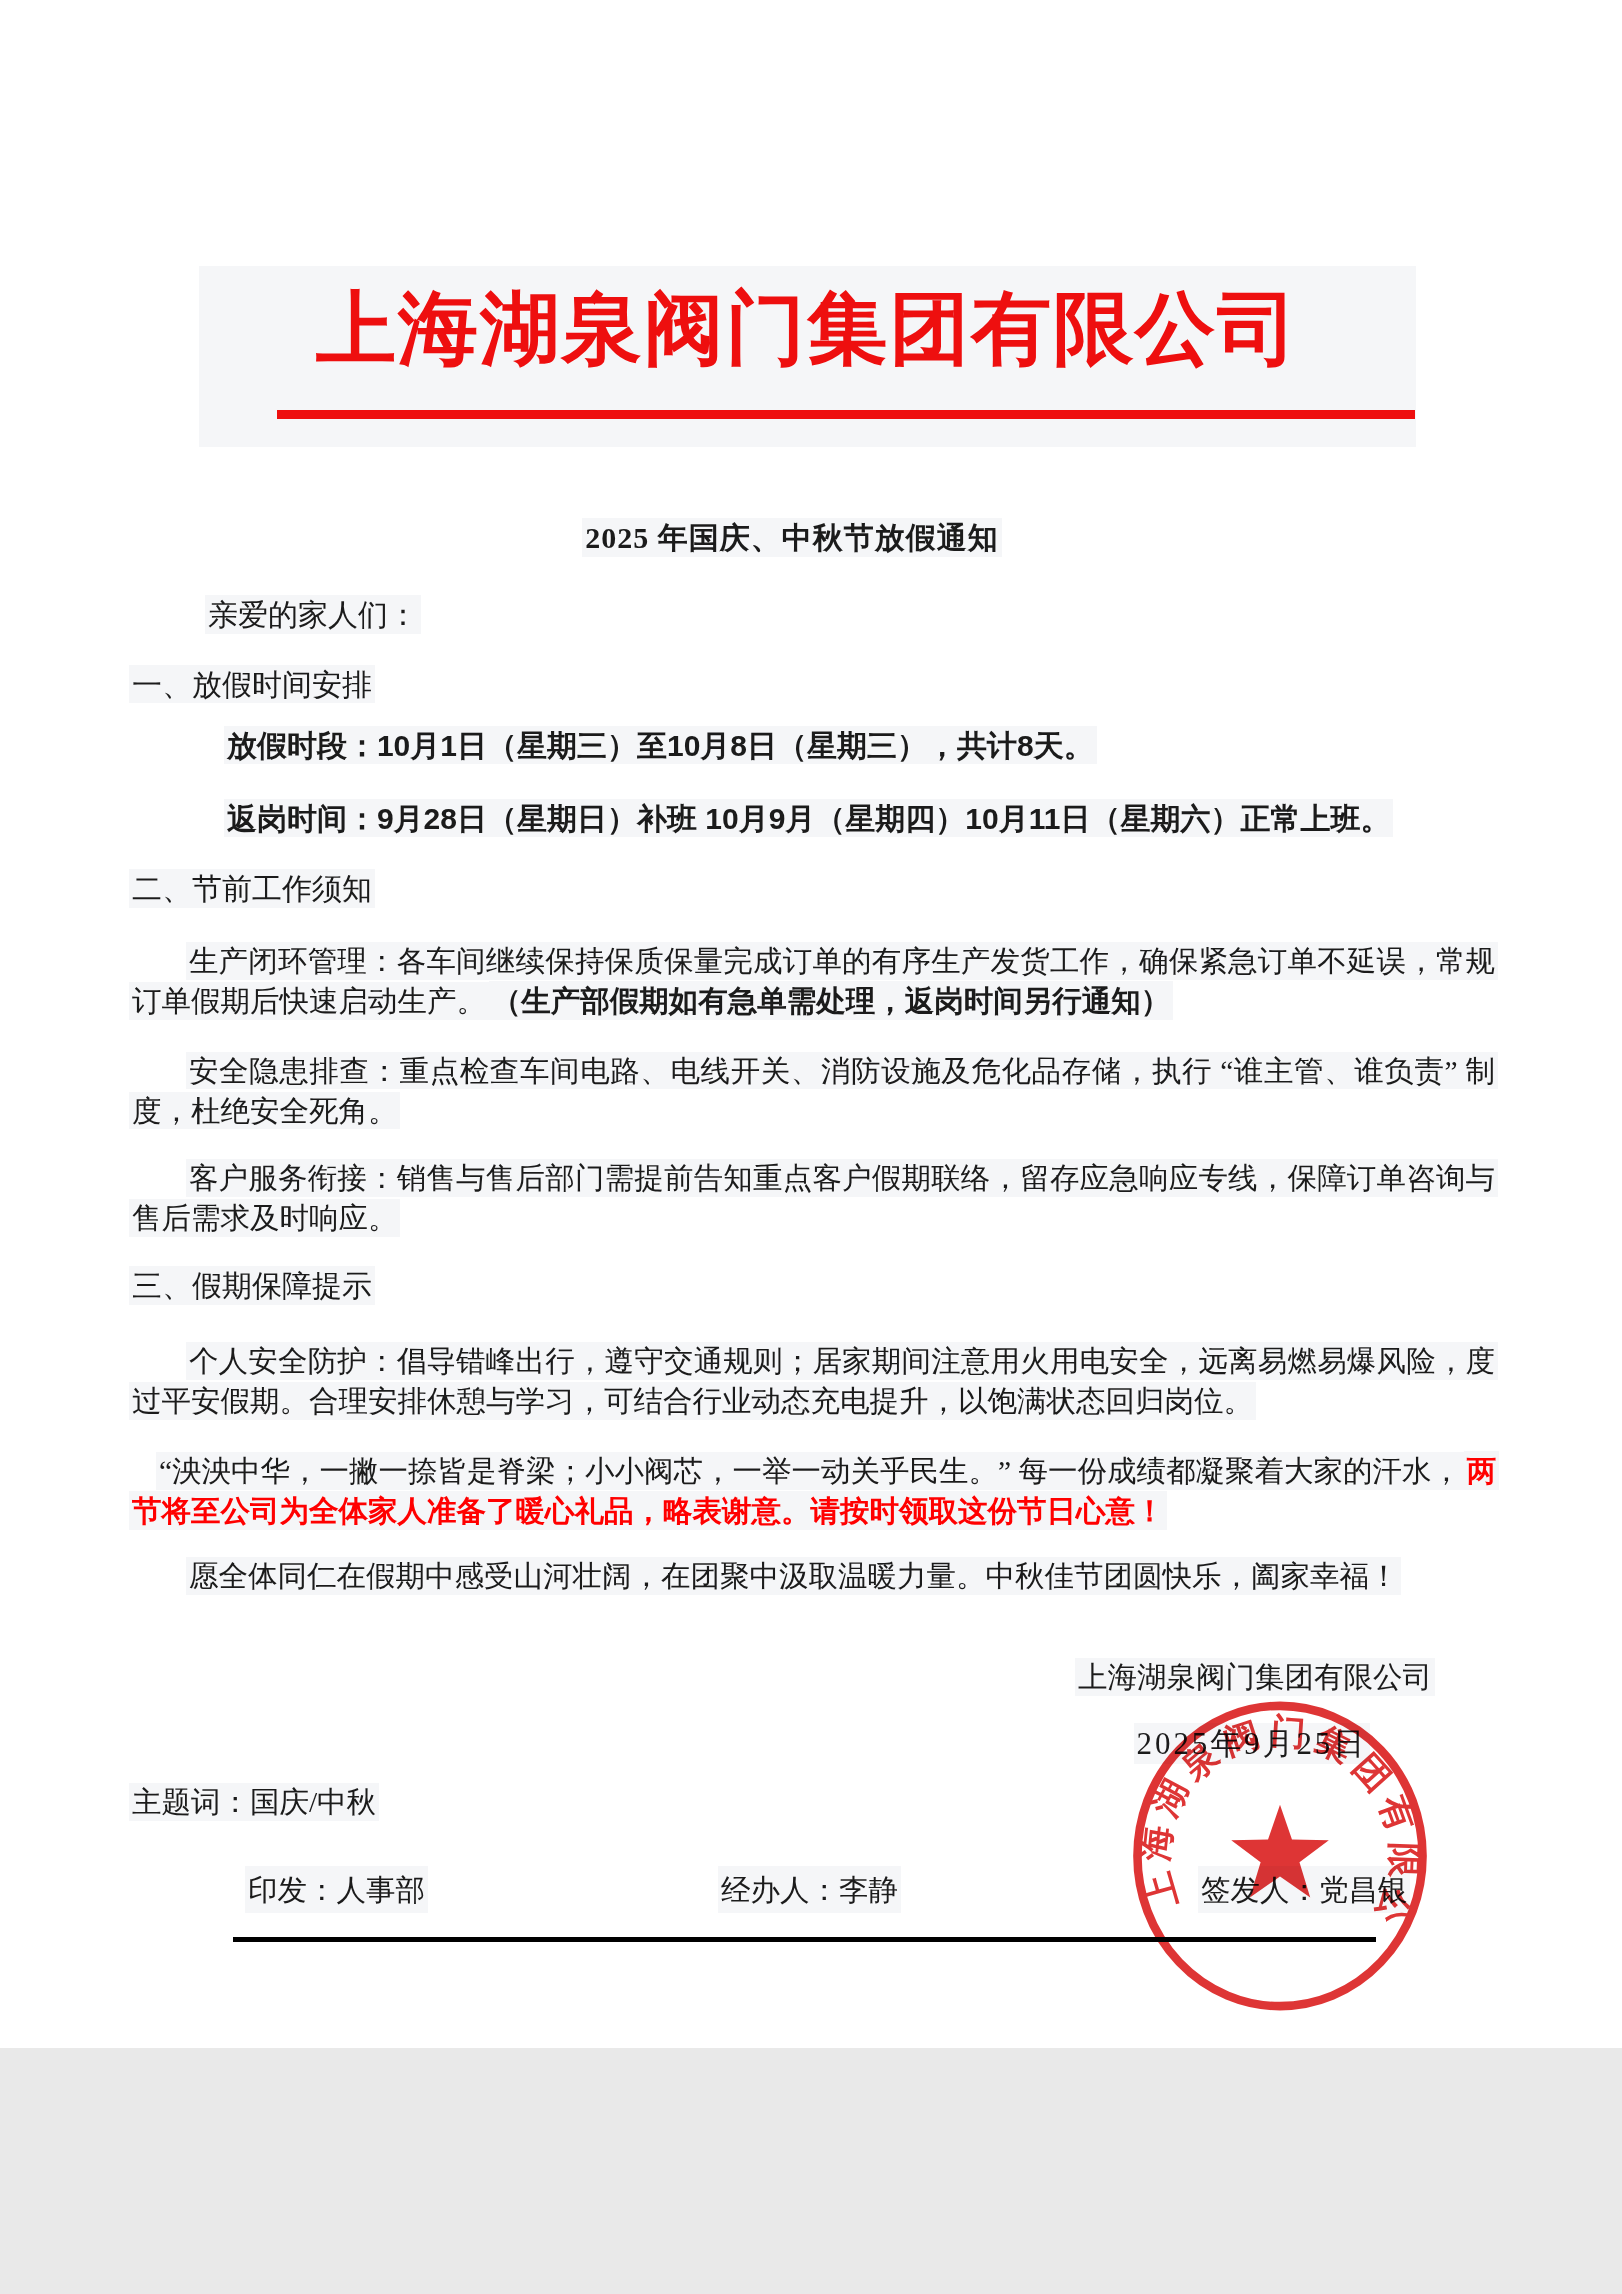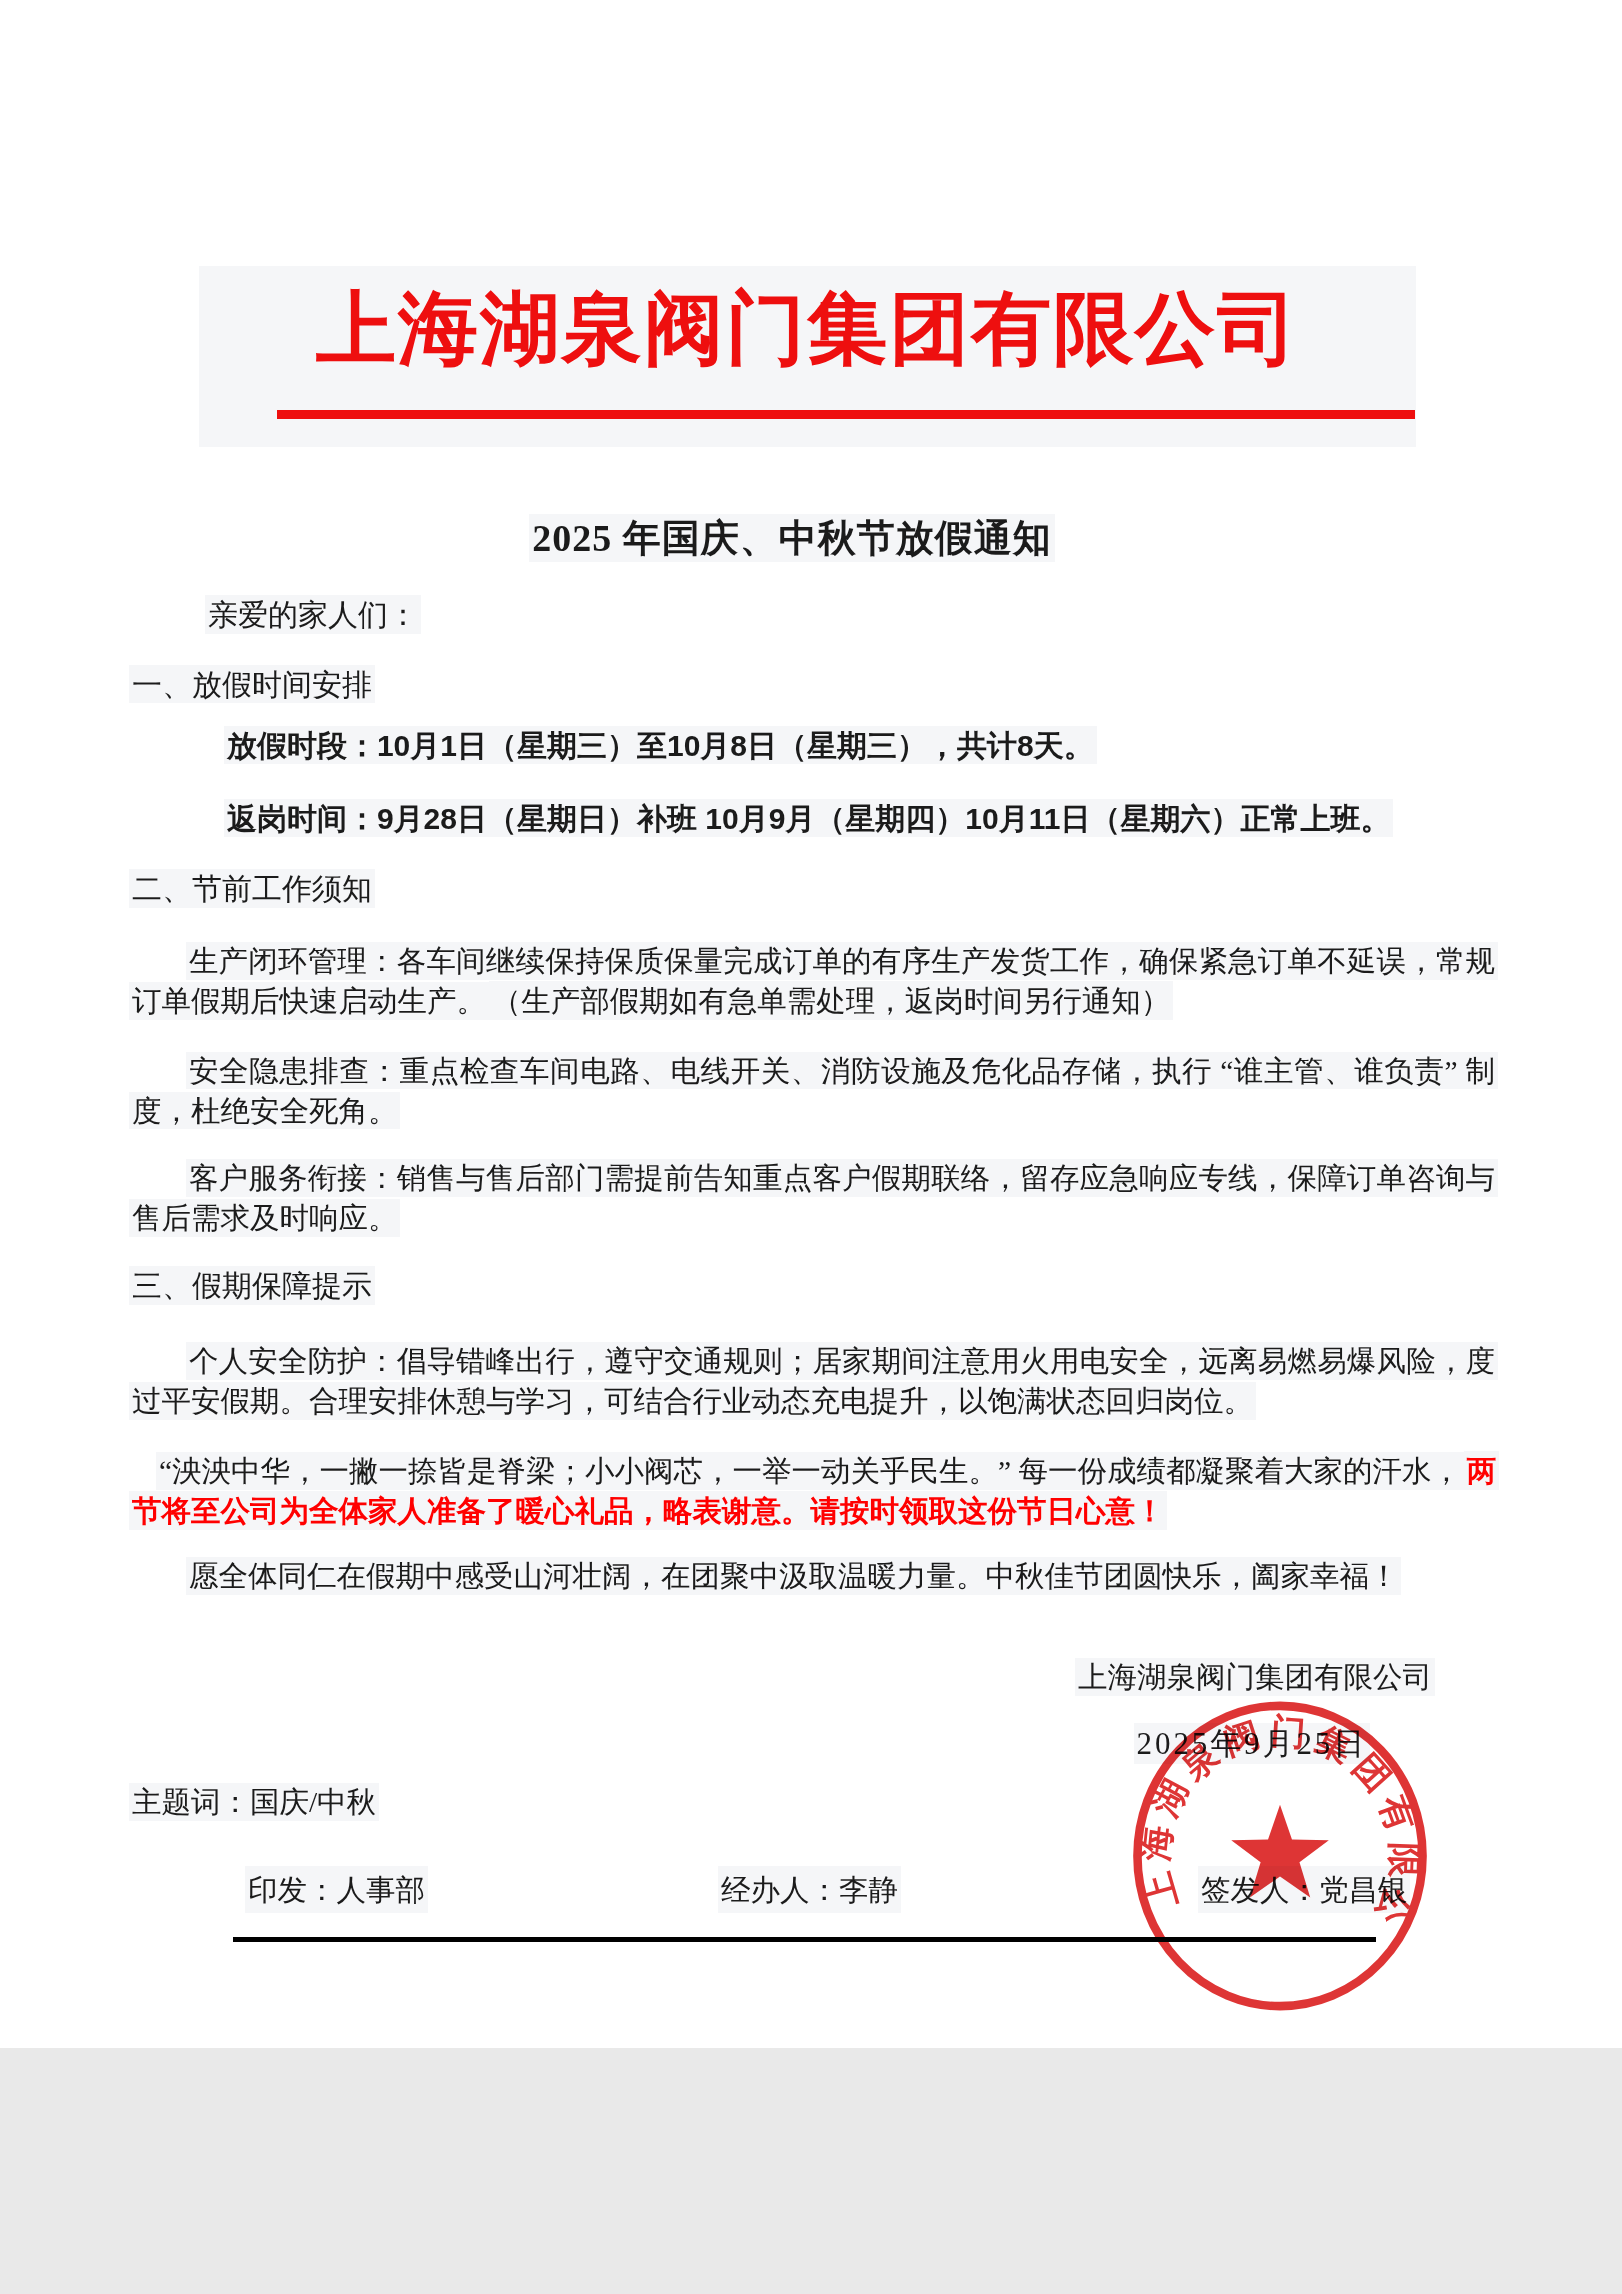--- a/index.html
+++ b/index.html
@@ -40,40 +40,40 @@
     position:absolute;
     left:78px;top:144px;
     width:1138px;height:8.6px;
     background:#ee0f0f;
   }
   
   .doc-title{
     margin-top:69px;
     padding-right:43px;
     text-align:center;
-    font-size:38px;
+    font-size:30px;
     font-weight:bold;
     letter-spacing:1px;
     line-height:44px;
   }
   .body-text{font-size:29.5px;line-height:40px;}
   .greeting{margin-top:34px;margin-left:76px;font-size:30px;line-height:42px;}
   .para{margin-top:32px;text-align:justify;}
   .indent2{text-indent:57px;}
   .indent1{text-indent:27px;}
   .sec-heading{margin-top:27.6px;font-size:30px;line-height:42px;}
   .bold-line{
     margin-top:20px;
     margin-left:95px;
     font-size:30px;line-height:40px;
     font-weight:bold;
     font-family:"Liberation Sans","DejaVu Sans",sans-serif;
   }
   .bold-run{
-    font-weight:normal;
+    font-weight:bold;
     font-family:"Liberation Sans","DejaVu Sans",sans-serif;
   }
   .red-bold-run{
     font-weight:bold;
     color:#ff0000;
     font-family:"Liberation Sans","DejaVu Sans",sans-serif;
   }
   
   .signature-company{margin-top:61px;text-align:right;padding-right:63px;font-size:29.5px;line-height:40px;}
   .signature-date{margin-top:27px;text-align:right;padding-right:128px;font-size:31px;line-height:40px;letter-spacing:2.9px;}

